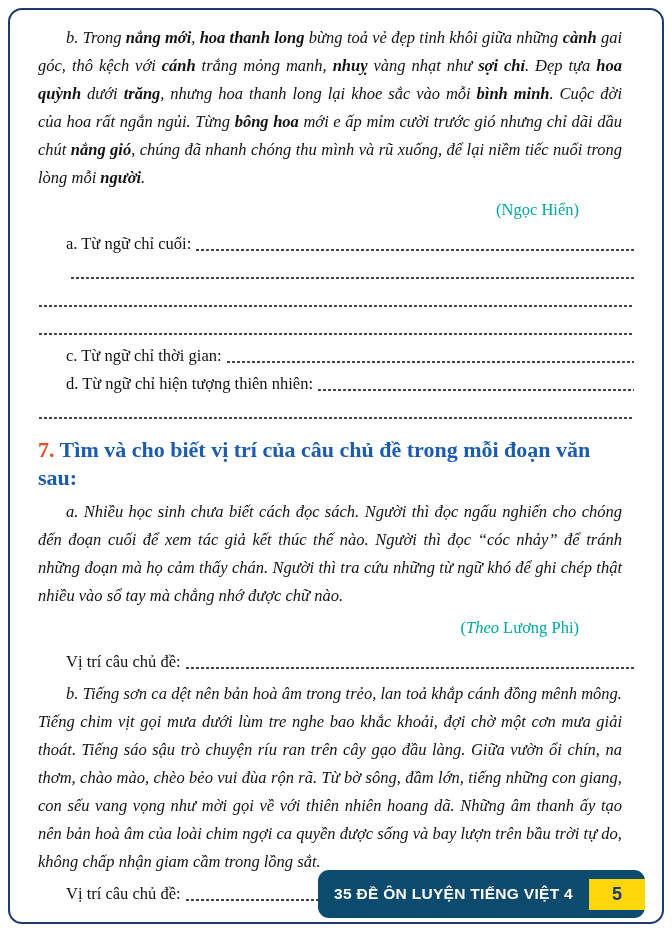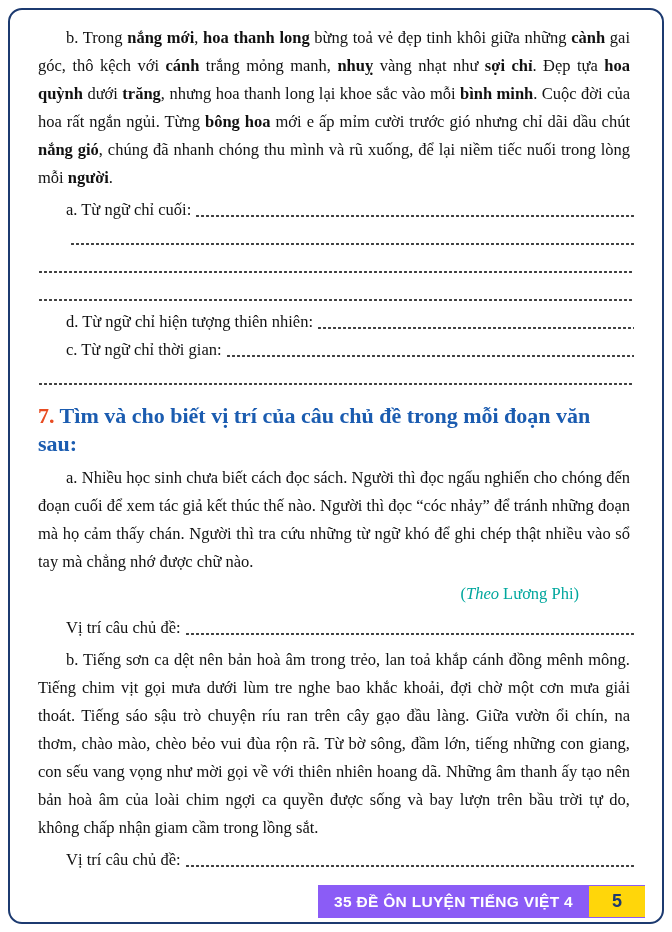--- a/index.html
+++ b/index.html
@@ -22,23 +22,24 @@
   .content {
     position: absolute;
     left: 38px;
     right: 38px;
     top: 24px;
     font-size: 16.5px;
     line-height: 28px;
     color: #111111;
   }
   .passage {
-    margin: 0 4px 4px 0;
+    margin: 0 12px 4px 0;
     text-align: justify;
     text-indent: 28px;
+    font-style: italic;
   }
   .attr {
     margin: 0 0 6px 0;
     text-align: right;
     padding-right: 55px;
     color: #00a79e;
   }
   .answer-row {
     display: flex;
     height: 28px;
@@ -66,24 +67,25 @@
     font-weight: bold;
     font-size: 22px;
   }
   .section-number { color: #e84c22; }
   .section-title { color: #1b5cb0; }
   .footer-bar {
     position: absolute;
     left: 318px;
     right: 27px;
     bottom: 14px;
-    height: 33px;
-    background: #8b5cf6;
+    height: 48px;
+    background: #0c4a6e;
     display: flex;
     align-items: center;
+    border-radius: 11px;
   }
   .footer-title {
     flex: 1;
     text-align: center;
     color: #ffffff;
     font-family: "Liberation Sans", sans-serif;
     font-weight: bold;
     font-size: 15.5px;
     letter-spacing: 0.3px;
   }
@@ -102,40 +104,41 @@
 </style>
 </head>
 <body>
 
 <div class="frame"></div>
 
 <div class="content">
 
   <p class="passage"><span>b. Trong </span><span style="font-weight: bold;">nắng mới</span><span>, </span><span style="font-weight: bold;">hoa thanh long</span><span> bừng toả vẻ đẹp tinh khôi giữa những </span><span style="font-weight: bold;">cành</span><span> gai góc, thô kệch với </span><span style="font-weight: bold;">cánh</span><span> trắng mỏng manh, </span><span style="font-weight: bold;">nhuỵ</span><span> vàng nhạt như </span><span style="font-weight: bold;">sợi chỉ</span><span>. Đẹp tựa </span><span style="font-weight: bold;">hoa quỳnh</span><span> dưới </span><span style="font-weight: bold;">trăng</span><span>, nhưng hoa thanh long lại khoe sắc vào mỗi </span><span style="font-weight: bold;">bình minh</span><span>. Cuộc đời của hoa rất ngắn ngủi. Từng </span><span style="font-weight: bold;">bông hoa</span><span> mới e ấp mỉm cười trước gió nhưng chỉ dãi dầu chút </span><span style="font-weight: bold;">nắng gió</span><span>, chúng đã nhanh chóng thu mình và rũ xuống, để lại niềm tiếc nuối trong lòng mỗi </span><span style="font-weight: bold;">người</span><span>.</span></p>
 
+  <p class="attr">(Ngọc Hiển)</p>
 
   <div class="answer-row indented">
     <span class="answer-label">a. Từ ngữ chỉ cuối:</span>
     <span class="dots"></span>
   </div>
 
   <div class="answer-row indented">
     <span class="dots"></span>
   </div>
 
   <div class="dots-full"></div>
   <div class="dots-full"></div>
 
   <div class="answer-row indented">
-    <span class="answer-label">d. Từ ngữ chỉ hiện tượng thiên nhiên:</span>
+    <span class="answer-label">c. Từ ngữ chỉ thời gian:</span>
     <span class="dots"></span>
   </div>
 
   <div class="answer-row indented">
-    <span class="answer-label">c. Từ ngữ chỉ thời gian:</span>
+    <span class="answer-label">d. Từ ngữ chỉ hiện tượng thiên nhiên:</span>
     <span class="dots"></span>
   </div>
 
   <div class="dots-full"></div>
 
   <p class="section-heading">
     <span class="section-number">7.</span>
     <span class="section-title">Tìm và cho biết vị trí của câu chủ đề trong mỗi đoạn văn sau:</span>
   </p>
 

